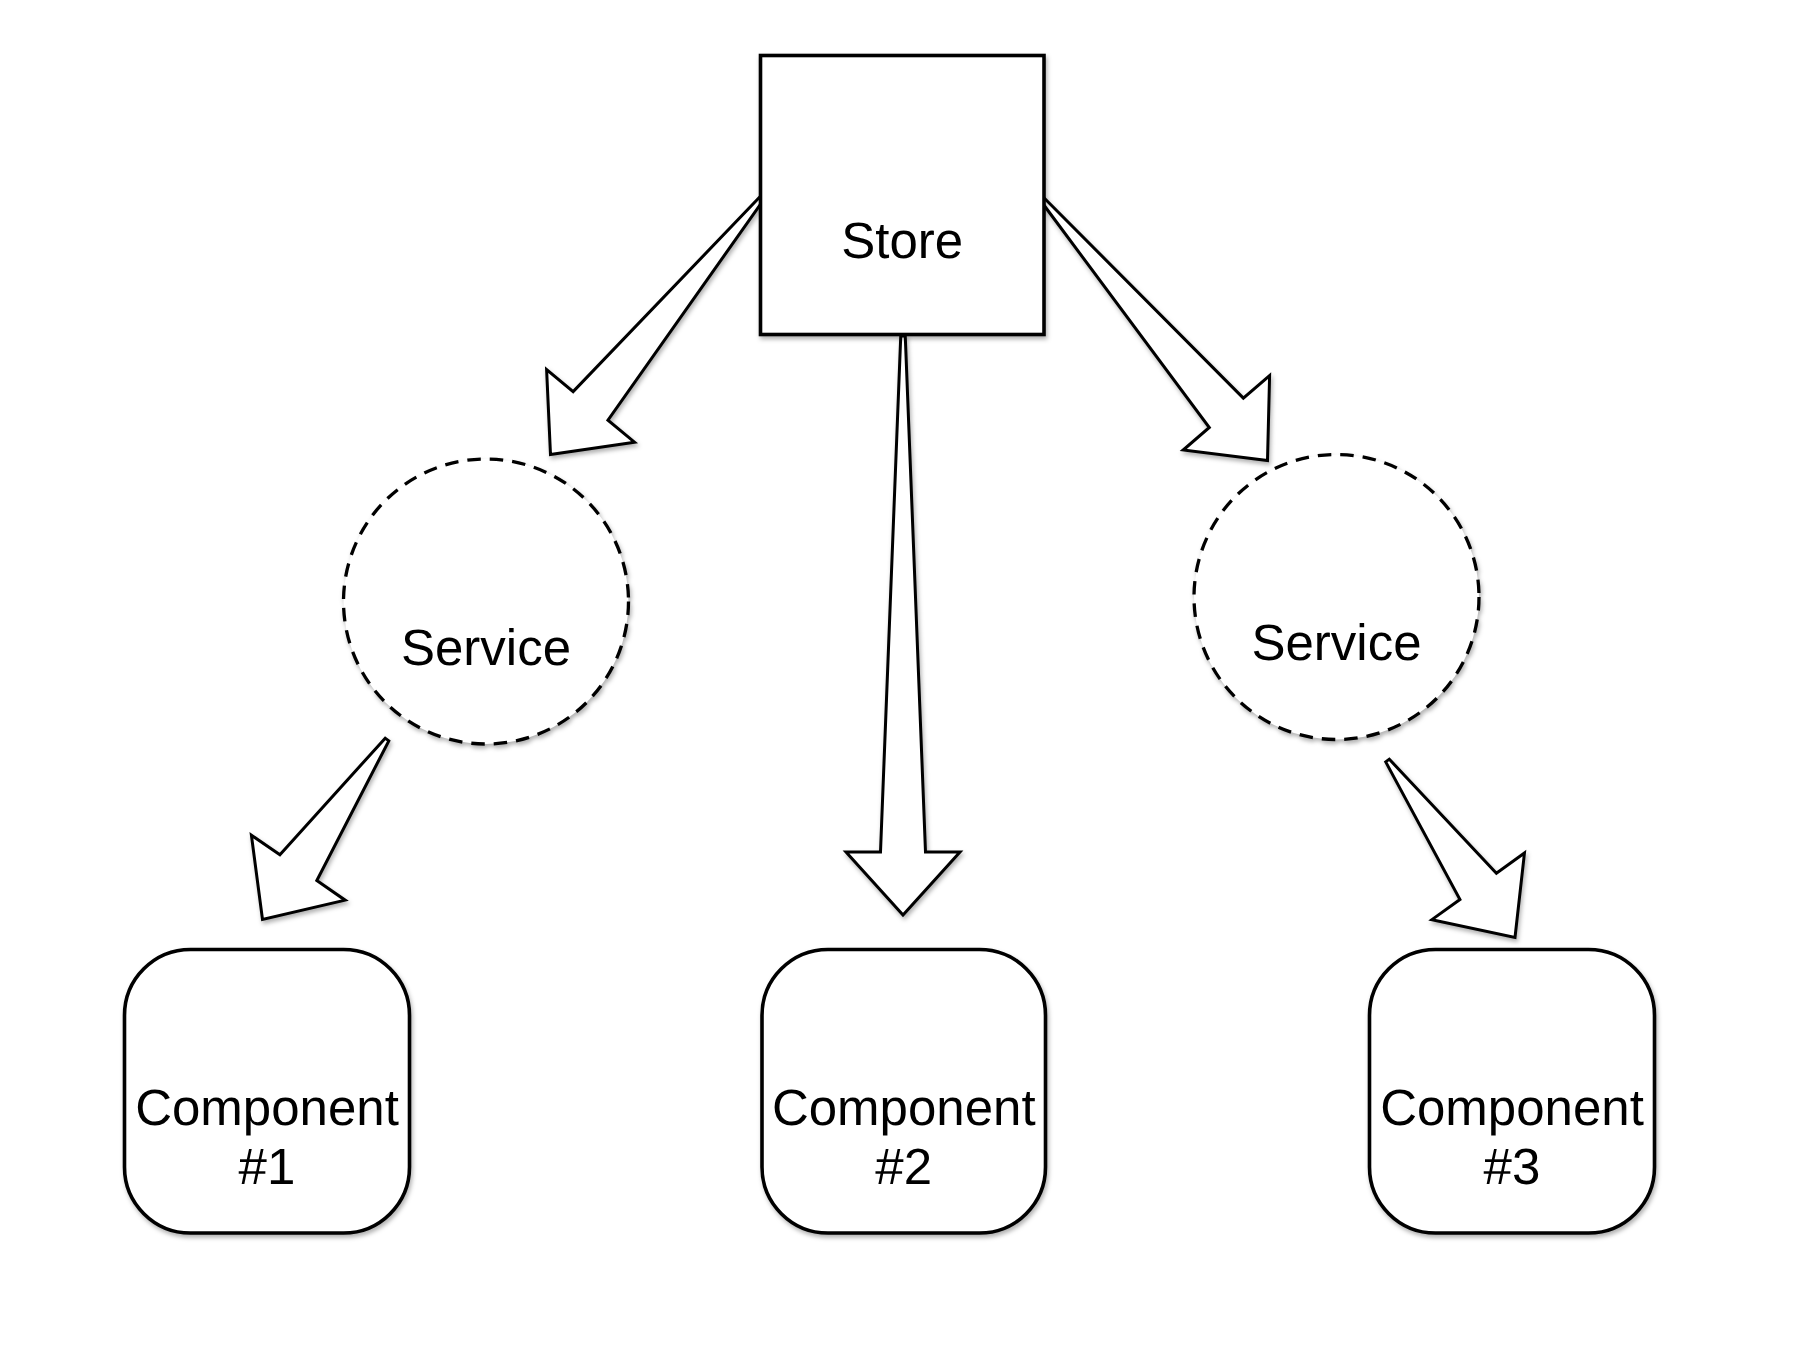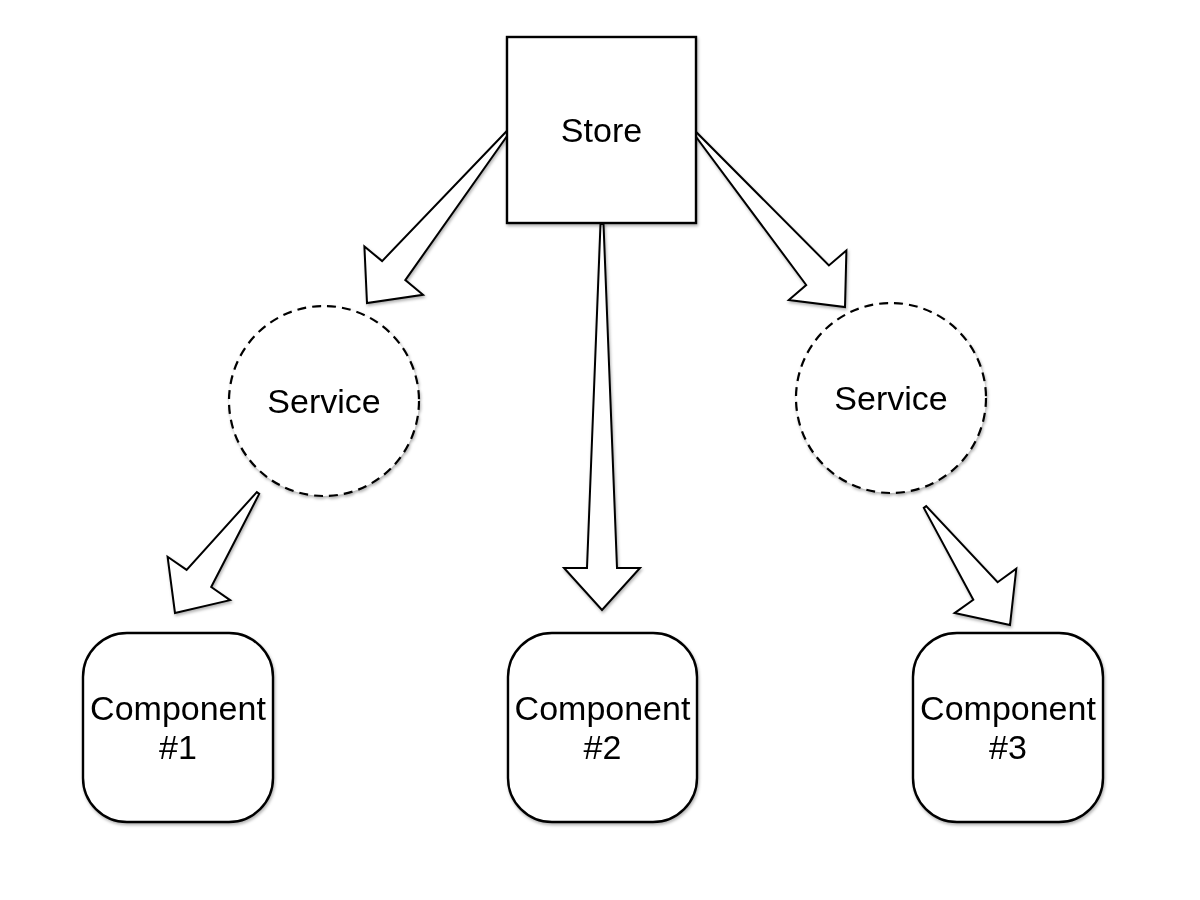--- a/index.html
+++ b/index.html
@@ -43,20 +43,21 @@
     position: absolute;
     display: flex;
     flex-direction: column;
     align-items: center;
     justify-content: center;
     text-align: left;
     color: var(--stroke, #000000);
     font-size: 34px;
     line-height: 1.13;
     pointer-events: none;
+    margin-top: 31px;
   }
   .node-label span {
     display: block;
     white-space: nowrap;
   }
 </style>
 </head>
 <body>
 
 <div id="canvas" style="--bg: #ffffff; --fill: #ffffff; --stroke: #000000;">

